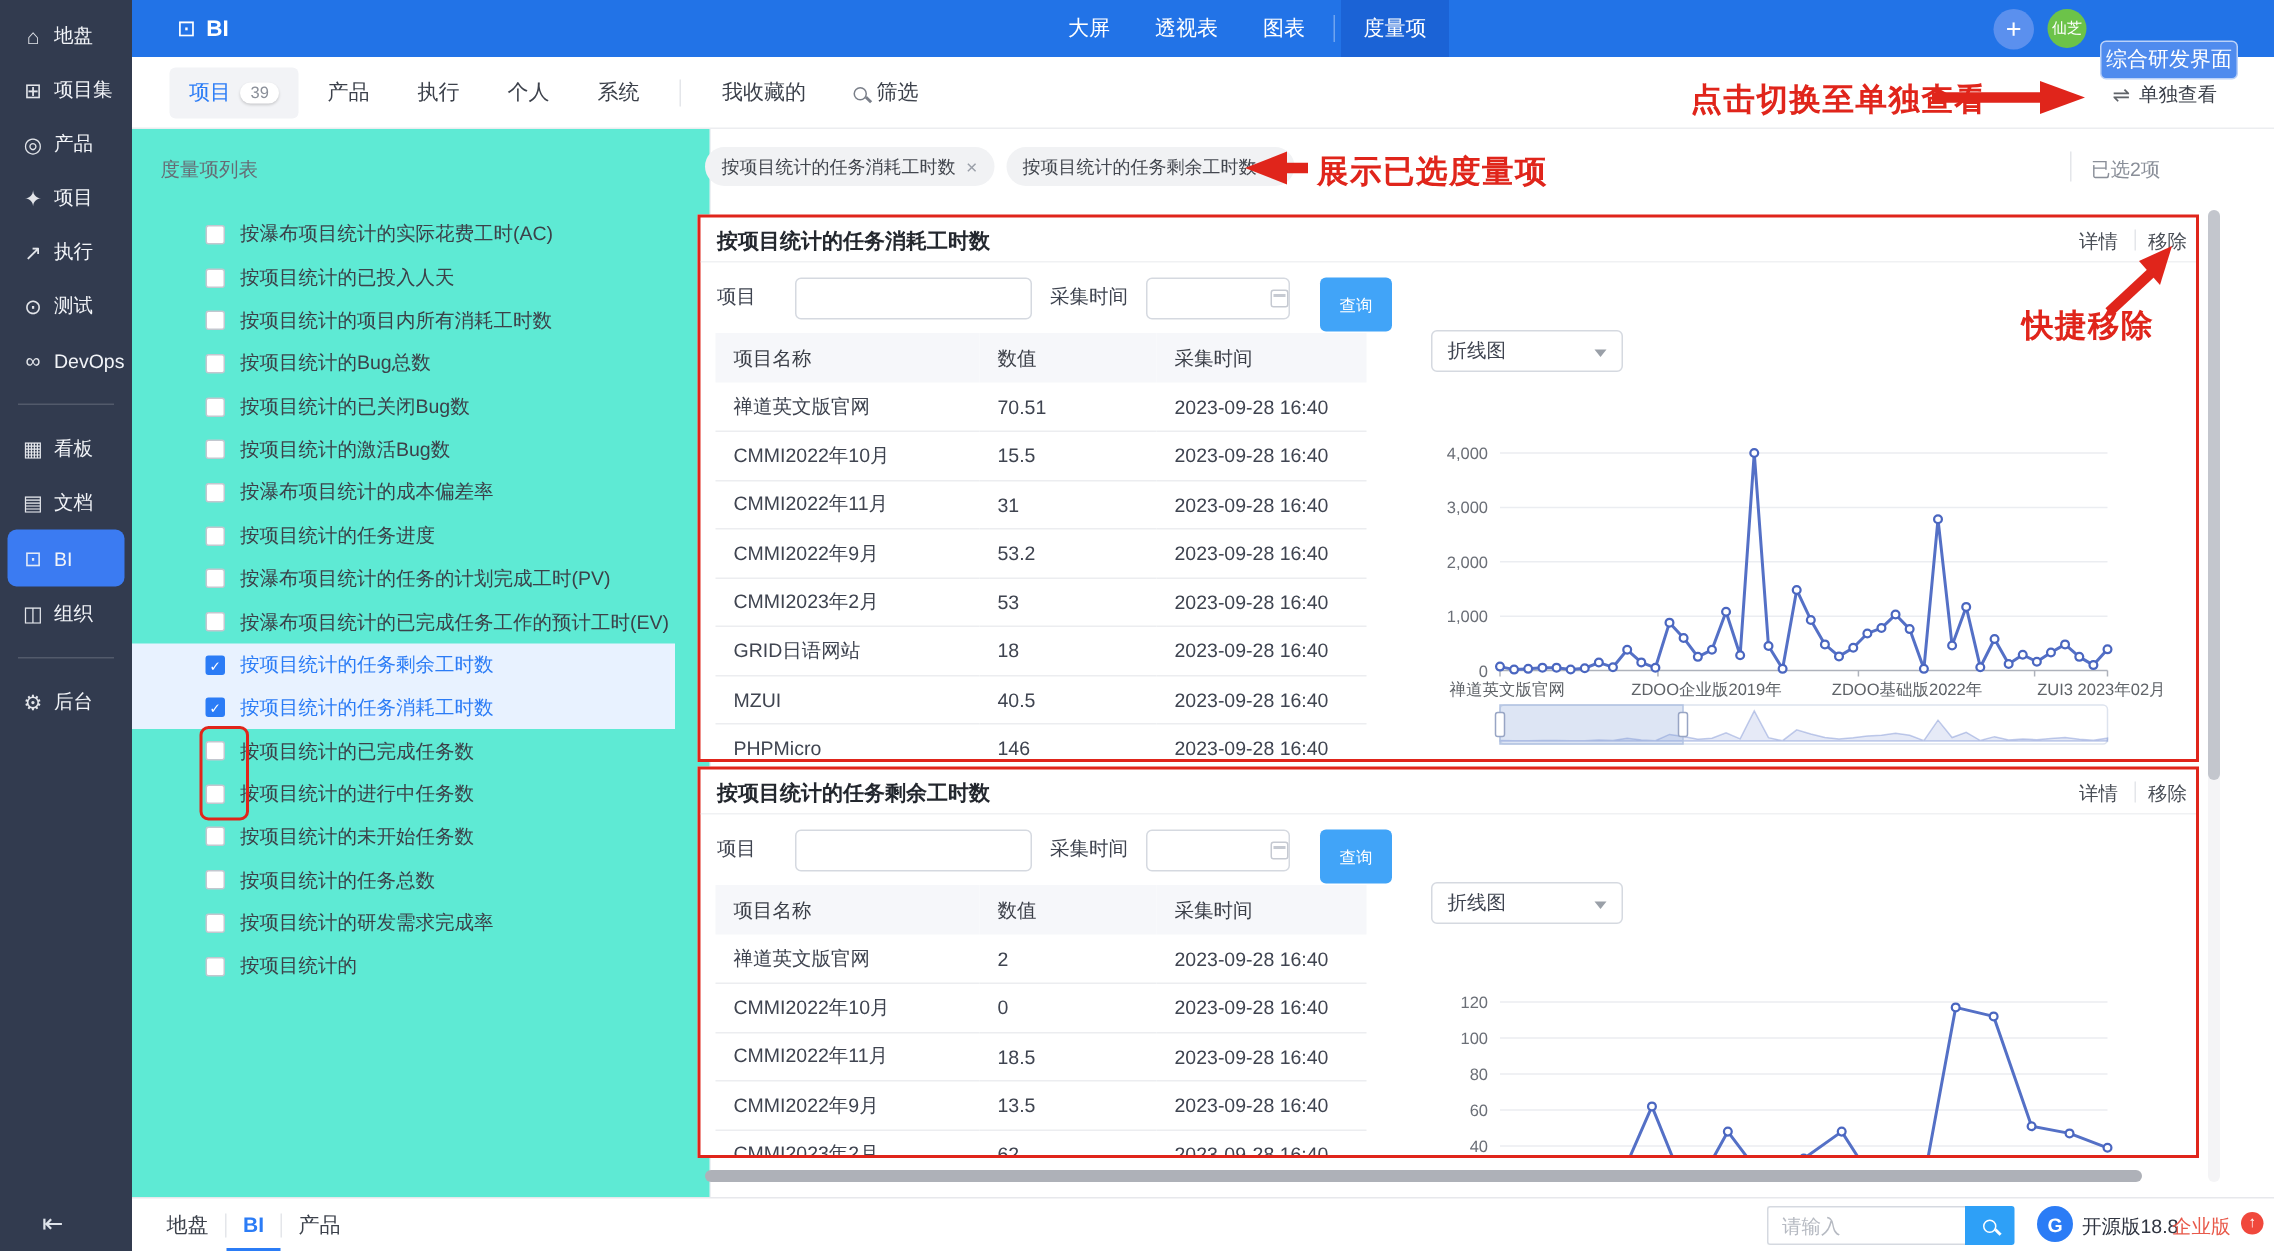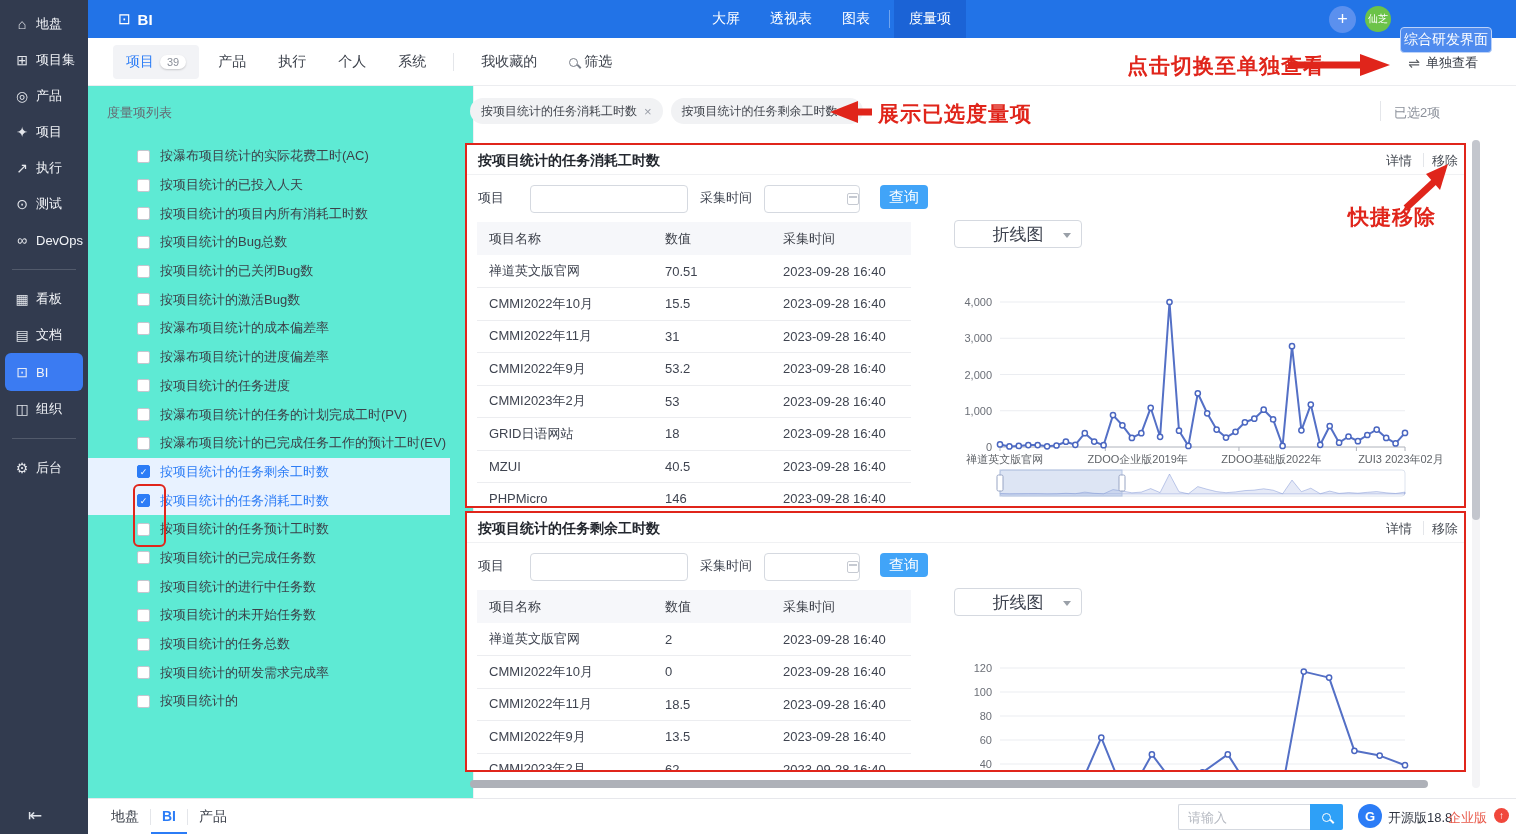--- a/index.html
+++ b/index.html
@@ -72,25 +72,25 @@
   .card-link { position:absolute; top:7px; font-size:13px; color:#4a4f57; cursor:pointer; }
   .lnk-detail { right:52px; } .lnk-remove { right:6px;margin-left:17px; }
   .head-vdiv { position:absolute; right:40px; top:8px; width:1px; height:14px; background:#e4e6ea; }
   .f-label { position:absolute; top:44px; font-size:13px; color:#3f4450; }
   .fl-project { left:11px; } .fl-time { left:233px; }
   .f-input { position:absolute; top:40px; height:28px; border:1px solid #d5d9e0; border-radius:4px; background:#fff; font-size:13px; padding:0 8px; color:#333; }
   .fi-project { left:63px; width:158px; }
   .fi-time { left:297px; width:96px; padding-right:24px; }
   .cal { position:absolute; left:380px; top:48px; width:12px; height:12px; border:1px solid #c6cad2; border-radius:2px; }
   .cal::before { content:""; position:absolute; left:1px; right:1px; top:2px; height:2px; background:#c6cad2; }
-  .btn-query { position:absolute; left:413px; top:40px; width:48px; height:24px; background:#41a4f8; color:#fff; border:none; border-radius:4px; font-size:15px; cursor:pointer; }
+  .btn-query { position:absolute; left:413px; top:40px; width:48px; height:36px; background:#41a4f8; color:#fff; border:none; border-radius:4px; font-size:11px; cursor:pointer; }
   .mtable { position:absolute; left:10px; top:77px; width:434px; border-collapse:collapse; font-size:13px; color:#3f4450; }
   .mtable th { background:#f6f7fa; font-weight:normal; text-align:left; height:33px; padding-left:12px; color:#3b3f48; }
   .mtable td { height:32.5px; padding-left:12px; border-bottom:1px solid #ecedf0; }
-  .chart-select { position:absolute; left:487px; top:75px; width:128px; height:28px; border:1px solid #d5d9e0; border-radius:4px; font-size:17px; color:#3f4450; display:flex; align-items:center; padding:0 10px; cursor:pointer;justify-content:center; }
+  .chart-select { position:absolute; left:487px; top:75px; width:128px; height:28px; border:1px solid #d5d9e0; border-radius:4px; font-size:13px; color:#3f4450; display:flex; align-items:center; padding:0 10px; cursor:pointer; }
   .caret { position:absolute; right:10px; top:12px; width:0; height:0; border-left:4px solid transparent; border-right:4px solid transparent; border-top:5px solid #9aa0a8; }
   .chart-svg { position:absolute; left:495px; }
   #chart1 { top:113px; } #chart2 { top:128px; }
 
   
   .v-scroll-track { position:absolute; left:1472px; top:140px; width:8px; height:648px; background:#f4f4f6; border-radius:4px; z-index:2; }
   .v-scroll-thumb { position:absolute; left:1472px; top:140px; width:8px; height:380px; background:#c3c6cd; border-radius:4px; z-index:2; }
   .h-scroll-thumb { position:absolute; left:470px; top:780px; width:958px; height:8px; background:#aeb1b8; border-radius:4px; z-index:2; }
 
   
@@ -253,45 +253,37 @@
       <div class="mp-item">
         <span class="cbx"></span>
         <span>按项目统计的激活Bug数</span>
       </div>
       <div class="mp-item">
         <span class="cbx"></span>
         <span>按瀑布项目统计的成本偏差率</span>
       </div>
       <div class="mp-item">
         <span class="cbx"></span>
-        <span>按瀑布项目统计的进度偏差率</span>
-      </div>
-      <div class="mp-item">
-        <span class="cbx"></span>
         <span>按项目统计的任务进度</span>
       </div>
       <div class="mp-item">
         <span class="cbx"></span>
         <span>按瀑布项目统计的任务的计划完成工时(PV)</span>
       </div>
       <div class="mp-item">
         <span class="cbx"></span>
         <span>按瀑布项目统计的已完成任务工作的预计工时(EV)</span>
       </div>
       <div class="mp-item checked">
         <span class="cbx on">✓</span>
         <span>按项目统计的任务剩余工时数</span>
       </div>
       <div class="mp-item checked">
         <span class="cbx on">✓</span>
         <span>按项目统计的任务消耗工时数</span>
-      </div>
-      <div class="mp-item">
-        <span class="cbx"></span>
-        <span>按项目统计的任务预计工时数</span>
       </div>
       <div class="mp-item">
         <span class="cbx"></span>
         <span>按项目统计的已完成任务数</span>
       </div>
       <div class="mp-item">
         <span class="cbx"></span>
         <span>按项目统计的进行中任务数</span>
       </div>
       <div class="mp-item">

